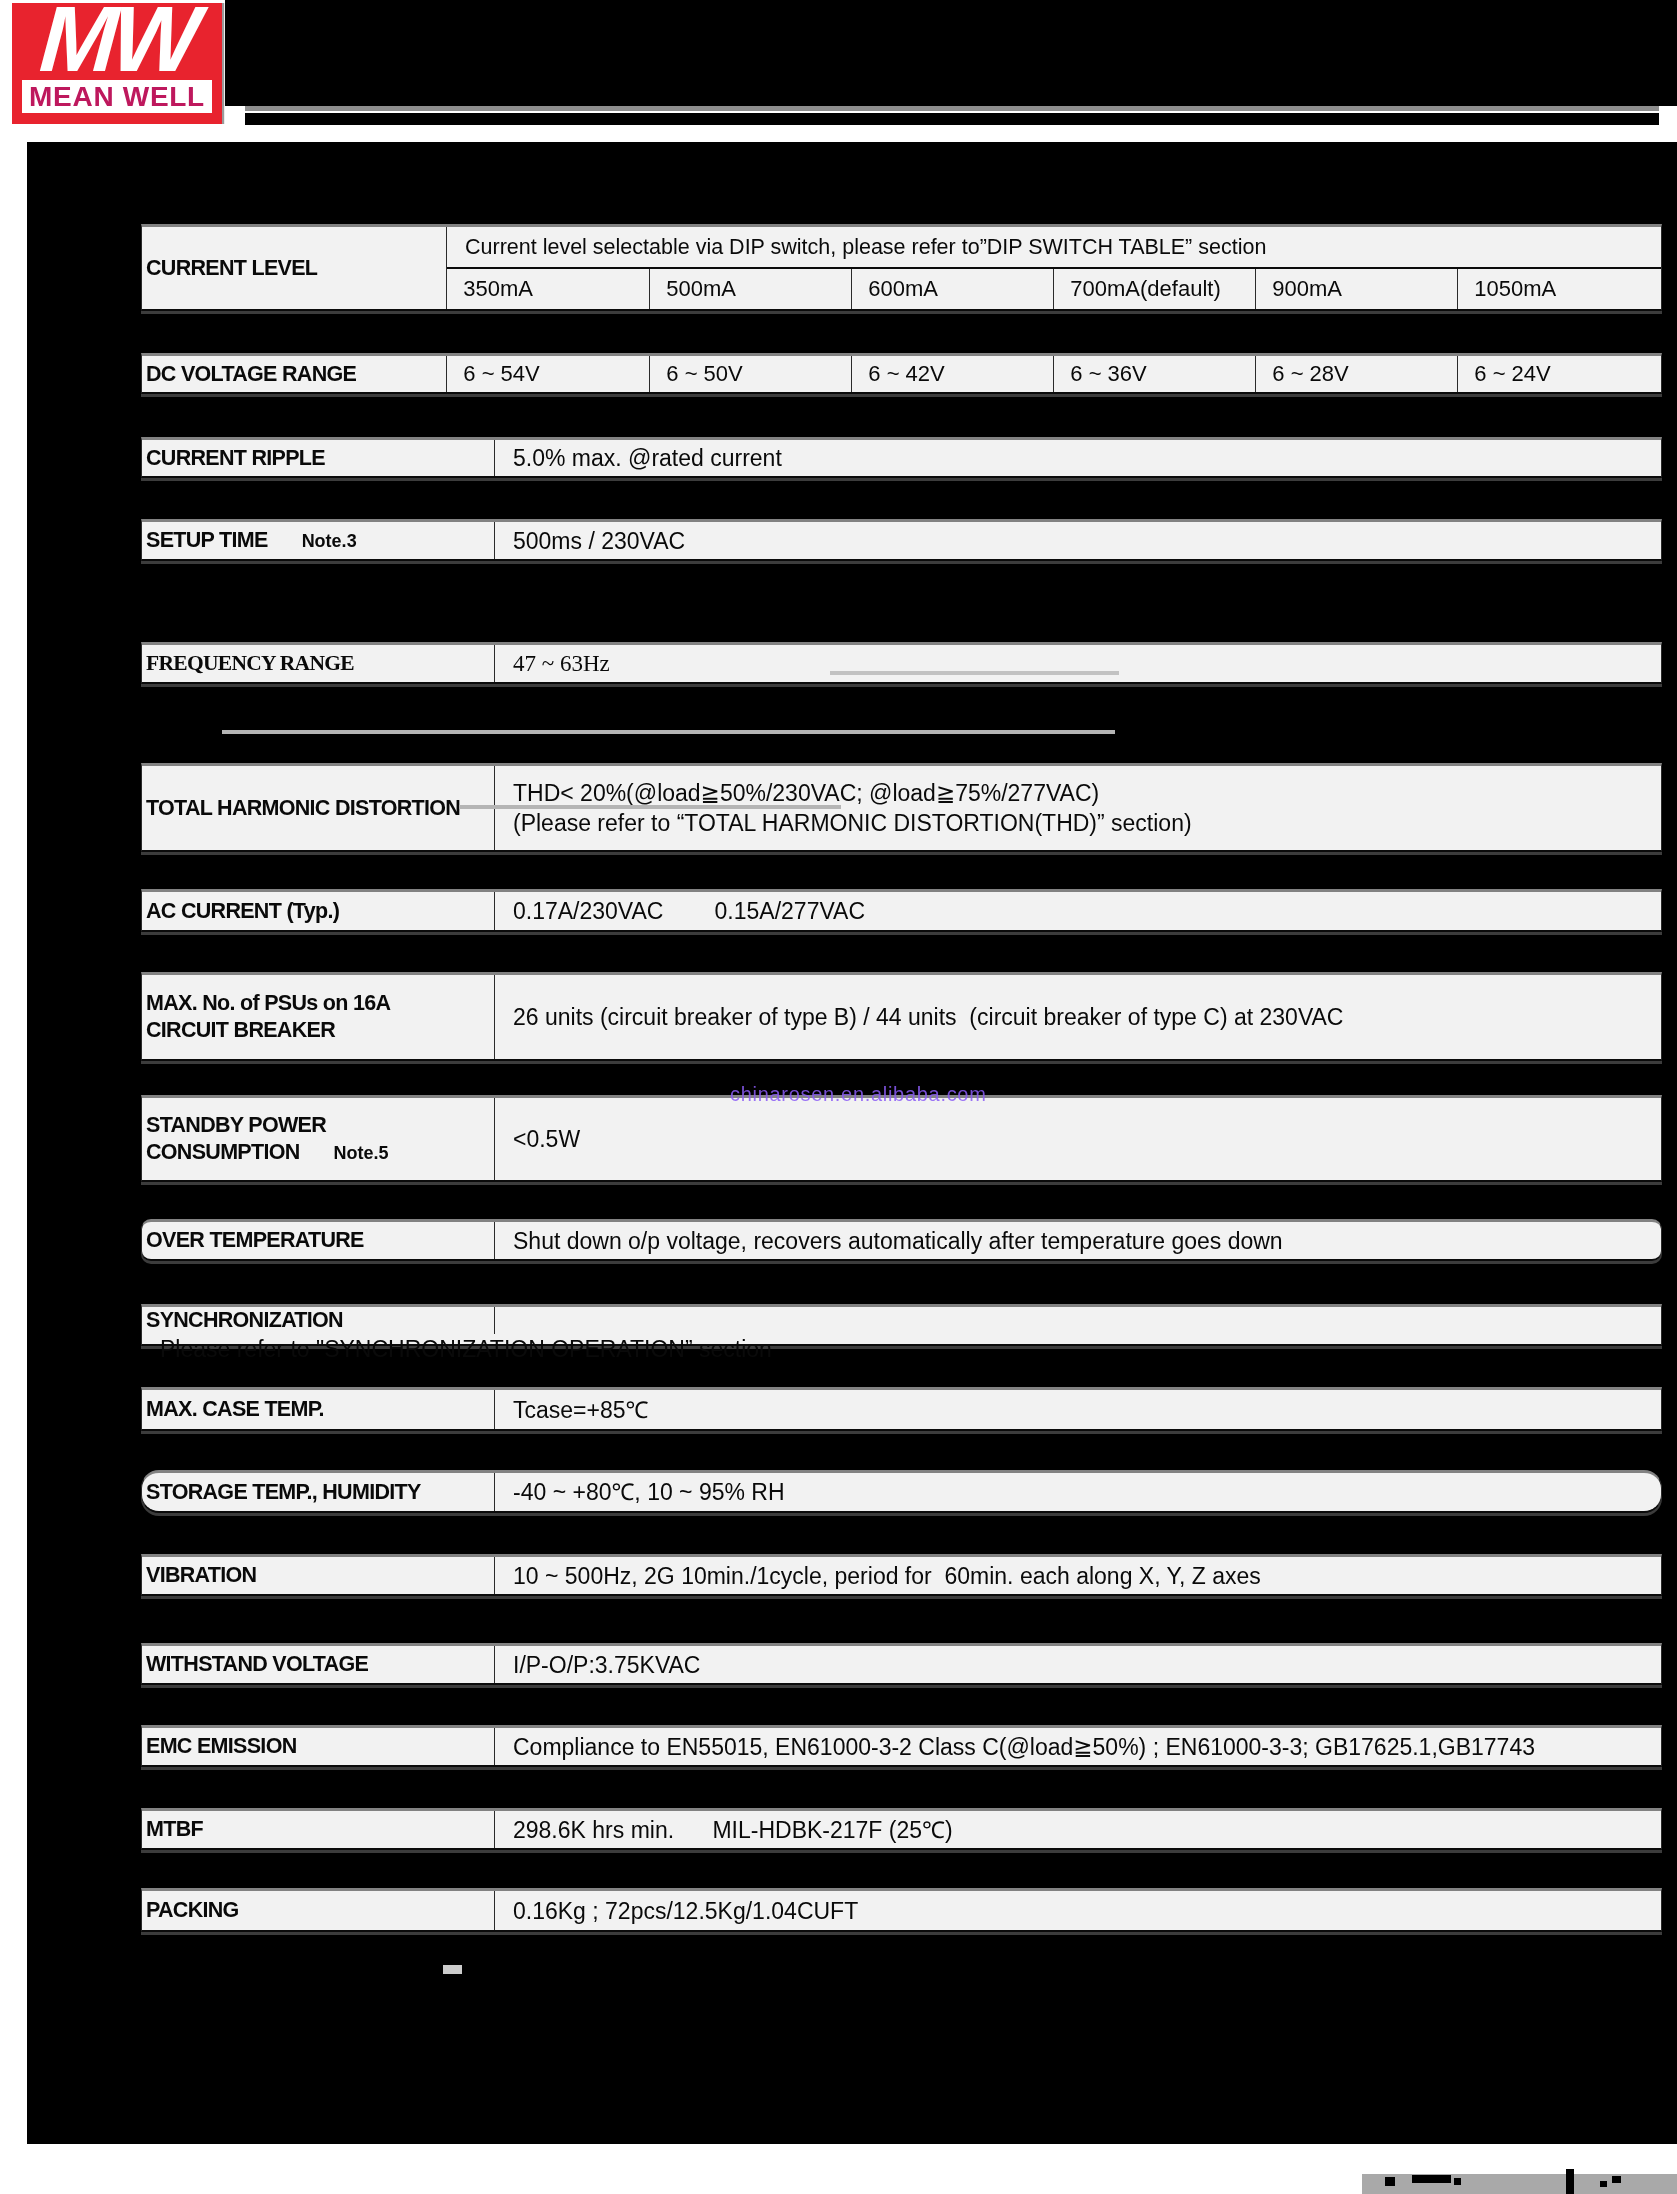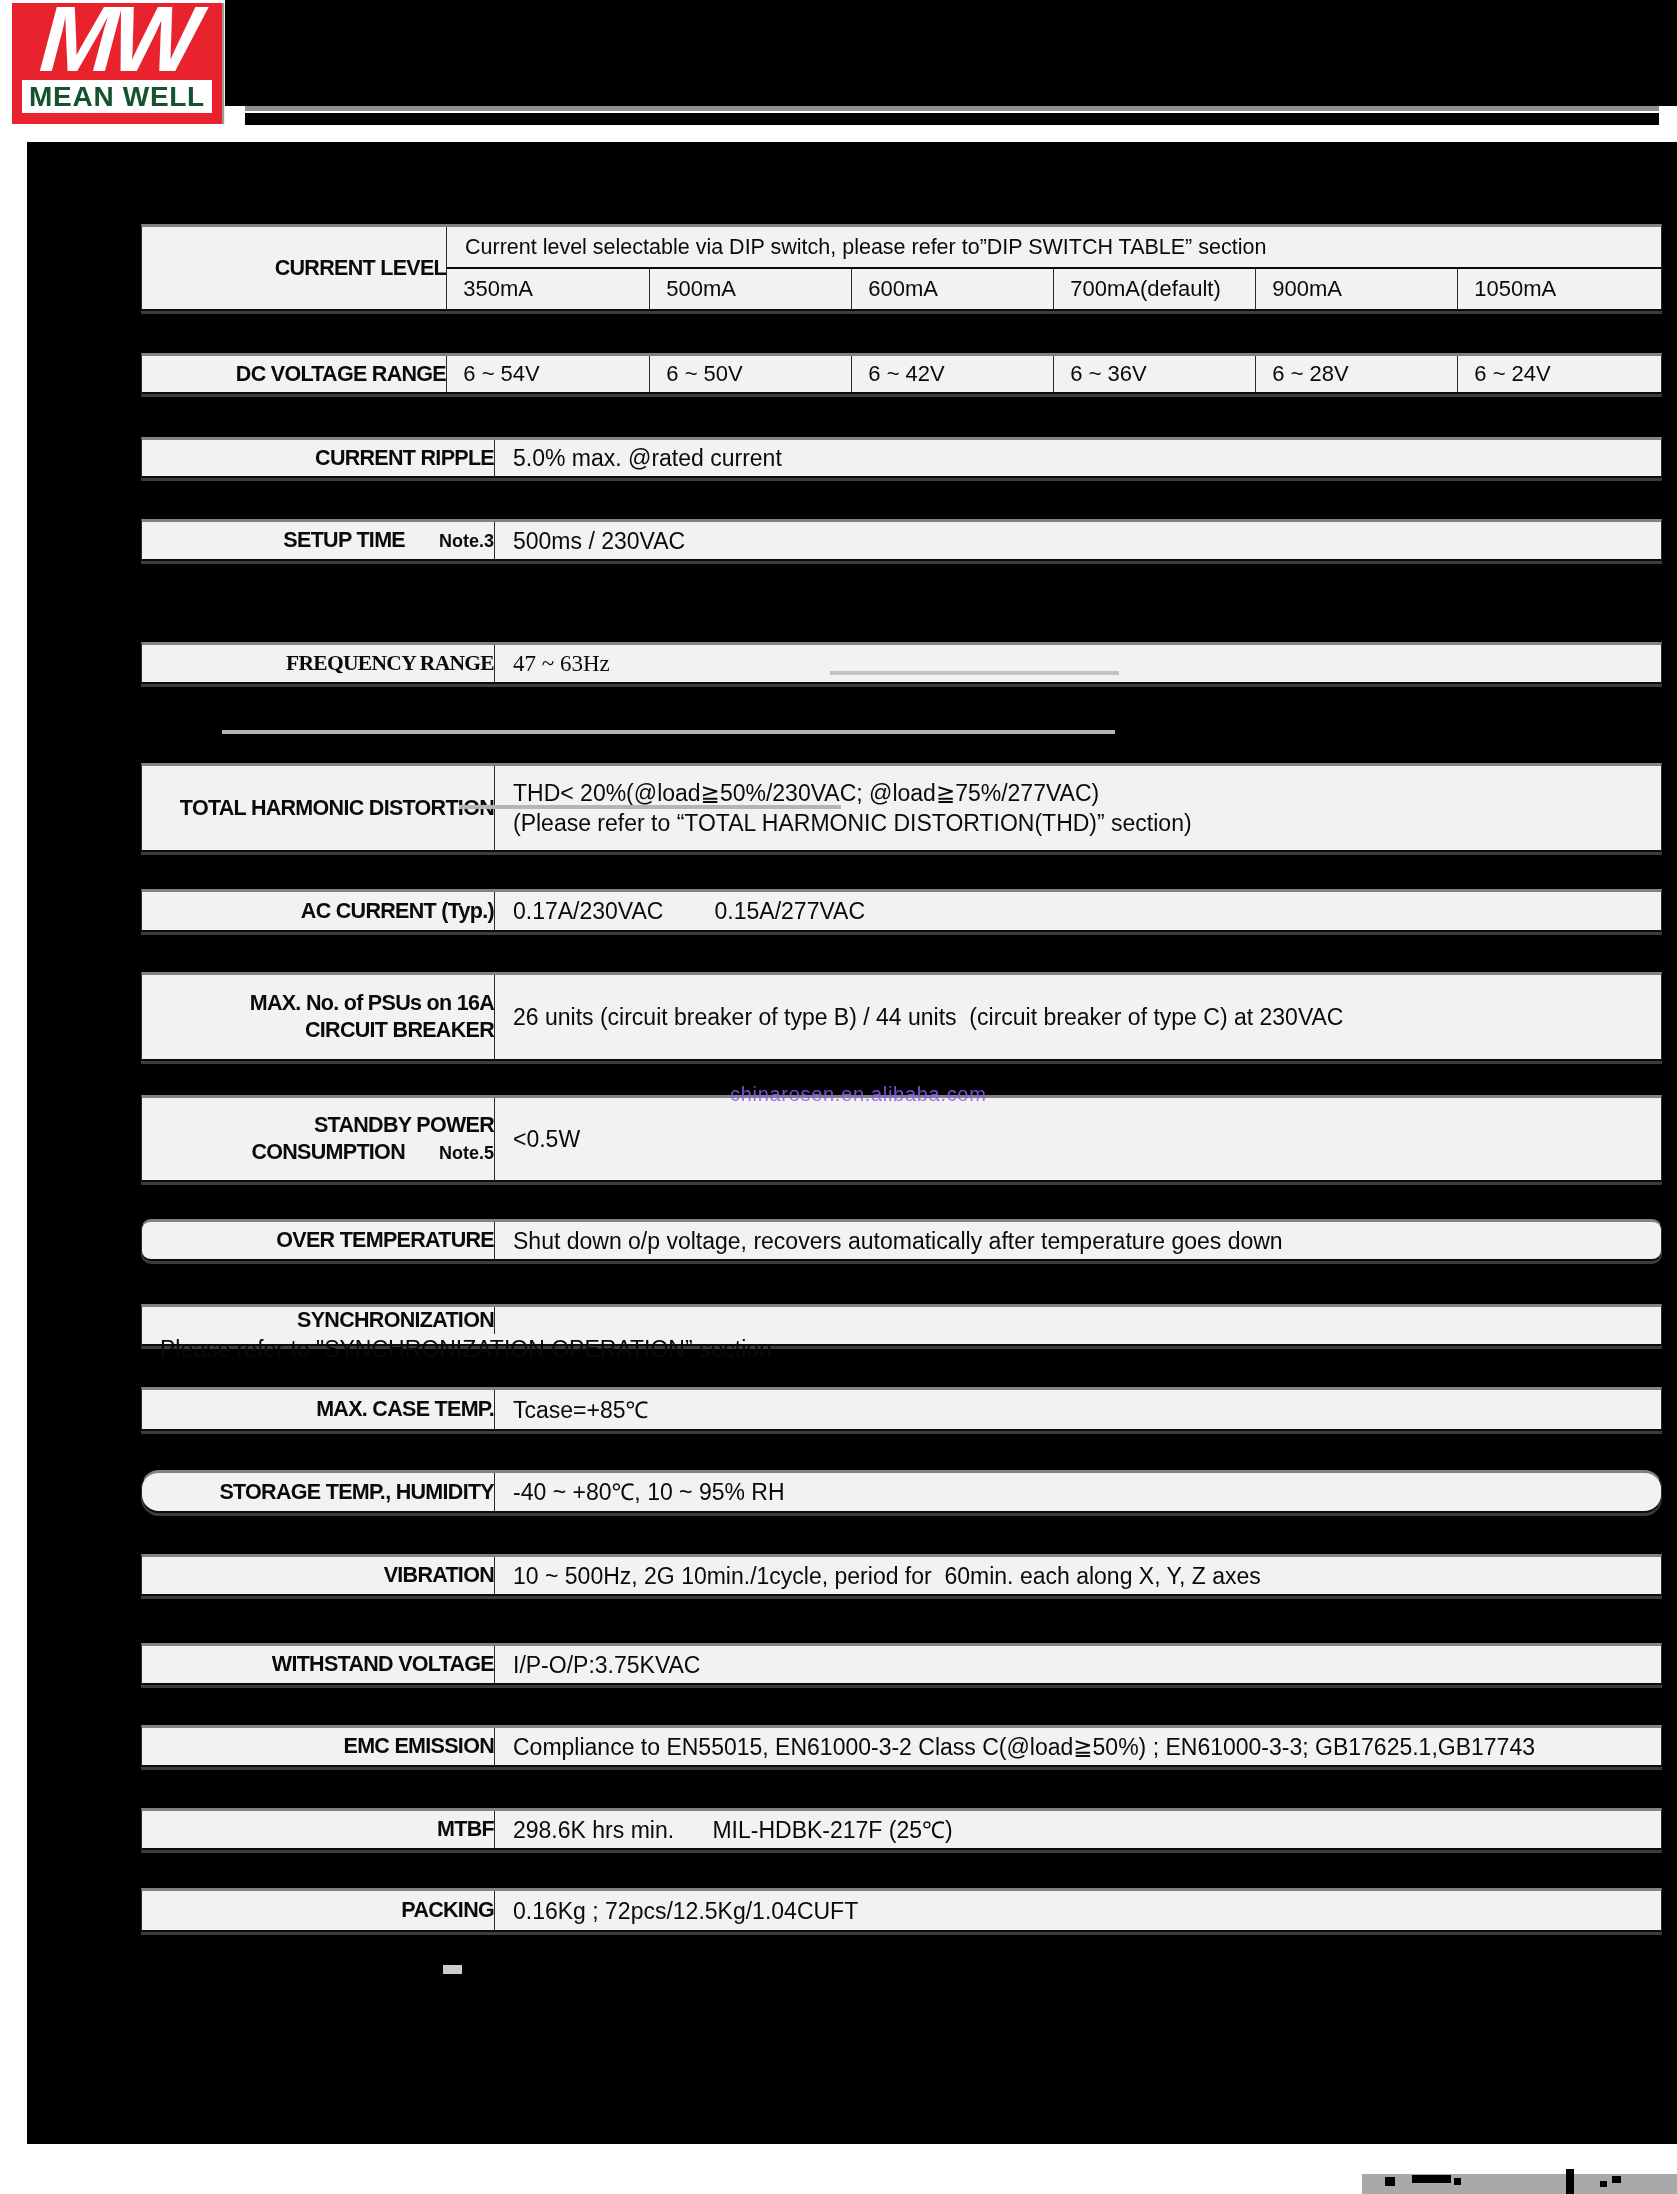--- a/index.html
+++ b/index.html
@@ -8,34 +8,34 @@
     font-family:"Liberation Sans", sans-serif;color:#0a0a0a;overflow:hidden;
   }
   
   .logo{position:absolute;left:12px;top:3px;width:210px;height:121px;background:#e8232e;
         box-shadow:2.2px 0 0 #9a9a9a;}
   .logo .mw{position:absolute;left:0;right:0;top:-10.4px;text-align:center;
         font-style:italic;font-weight:700;font-size:93px;line-height:93px;color:#ffffff;
         letter-spacing:-6px;transform:skewX(-4deg);}
   .logo .wordstrip{position:absolute;left:10.4px;right:10.4px;top:77px;height:33px;background:#ffffff;
         display:flex;align-items:center;justify-content:center;}
-  .logo .wordstrip span{color:#14532d;font-weight:700;font-size:28px;letter-spacing:0.7px;}
+  .logo .wordstrip span{color:#be185d;font-weight:700;font-size:28px;letter-spacing:0.7px;}
   .topbar{position:absolute;left:225px;top:0;width:1452px;height:106px;background:#000000;}
   .rule-gray{position:absolute;left:245px;top:106px;width:1414px;height:5.2px;background:#8e8e8e;}
   .rule-black{position:absolute;left:245px;top:113px;width:1414px;height:12px;background:#000000;}
   
   .pageblack{position:absolute;left:27px;top:142px;width:1650px;height:2002px;background:#000000;}
   
   #spec-table{position:absolute;left:141px;top:0;width:1521px;height:2194px;z-index:3;}
   .row{position:absolute;left:0;width:1521px;background:#f2f2f2;box-sizing:border-box;
        border-top:3.7px solid #828282;border-bottom:2.2px solid #0b0b0b;
        border-left:1.5px solid #2b2b2b;border-right:1.5px solid #2b2b2b;
        box-shadow:0 3px 0 #3c3c3c;display:flex;}
   .labelcell{width:353px;box-sizing:border-box;border-right:1.5px solid #2b2b2b;
-       display:flex;flex-direction:column;justify-content:center;padding-left:4px;text-align:right;}
+       display:flex;flex-direction:column;justify-content:center;padding-left:4px;}
   .labelcell .lbl{font-weight:700;font-size:21.5px;line-height:27px;letter-spacing:-0.7px;white-space:nowrap;}
   .note{font-weight:700;font-size:18px;margin-left:34px;letter-spacing:0;}
   .valuearea{flex:1;display:flex;flex-direction:column;justify-content:center;}
   .valuetext{font-size:23px;line-height:30px;padding-left:18px;white-space:pre-wrap;}
   .subheader{box-sizing:border-box;height:42px;border-bottom:2.2px solid #0b0b0b;
        display:flex;align-items:center;}
   .subheader .valuetext{font-size:21.5px;}
   .cellsrow{flex:1;display:flex;justify-content:space-between;}
   .cell{box-sizing:border-box;display:flex;align-items:center;padding-left:16.3px;
        font-size:22px;white-space:nowrap;}

